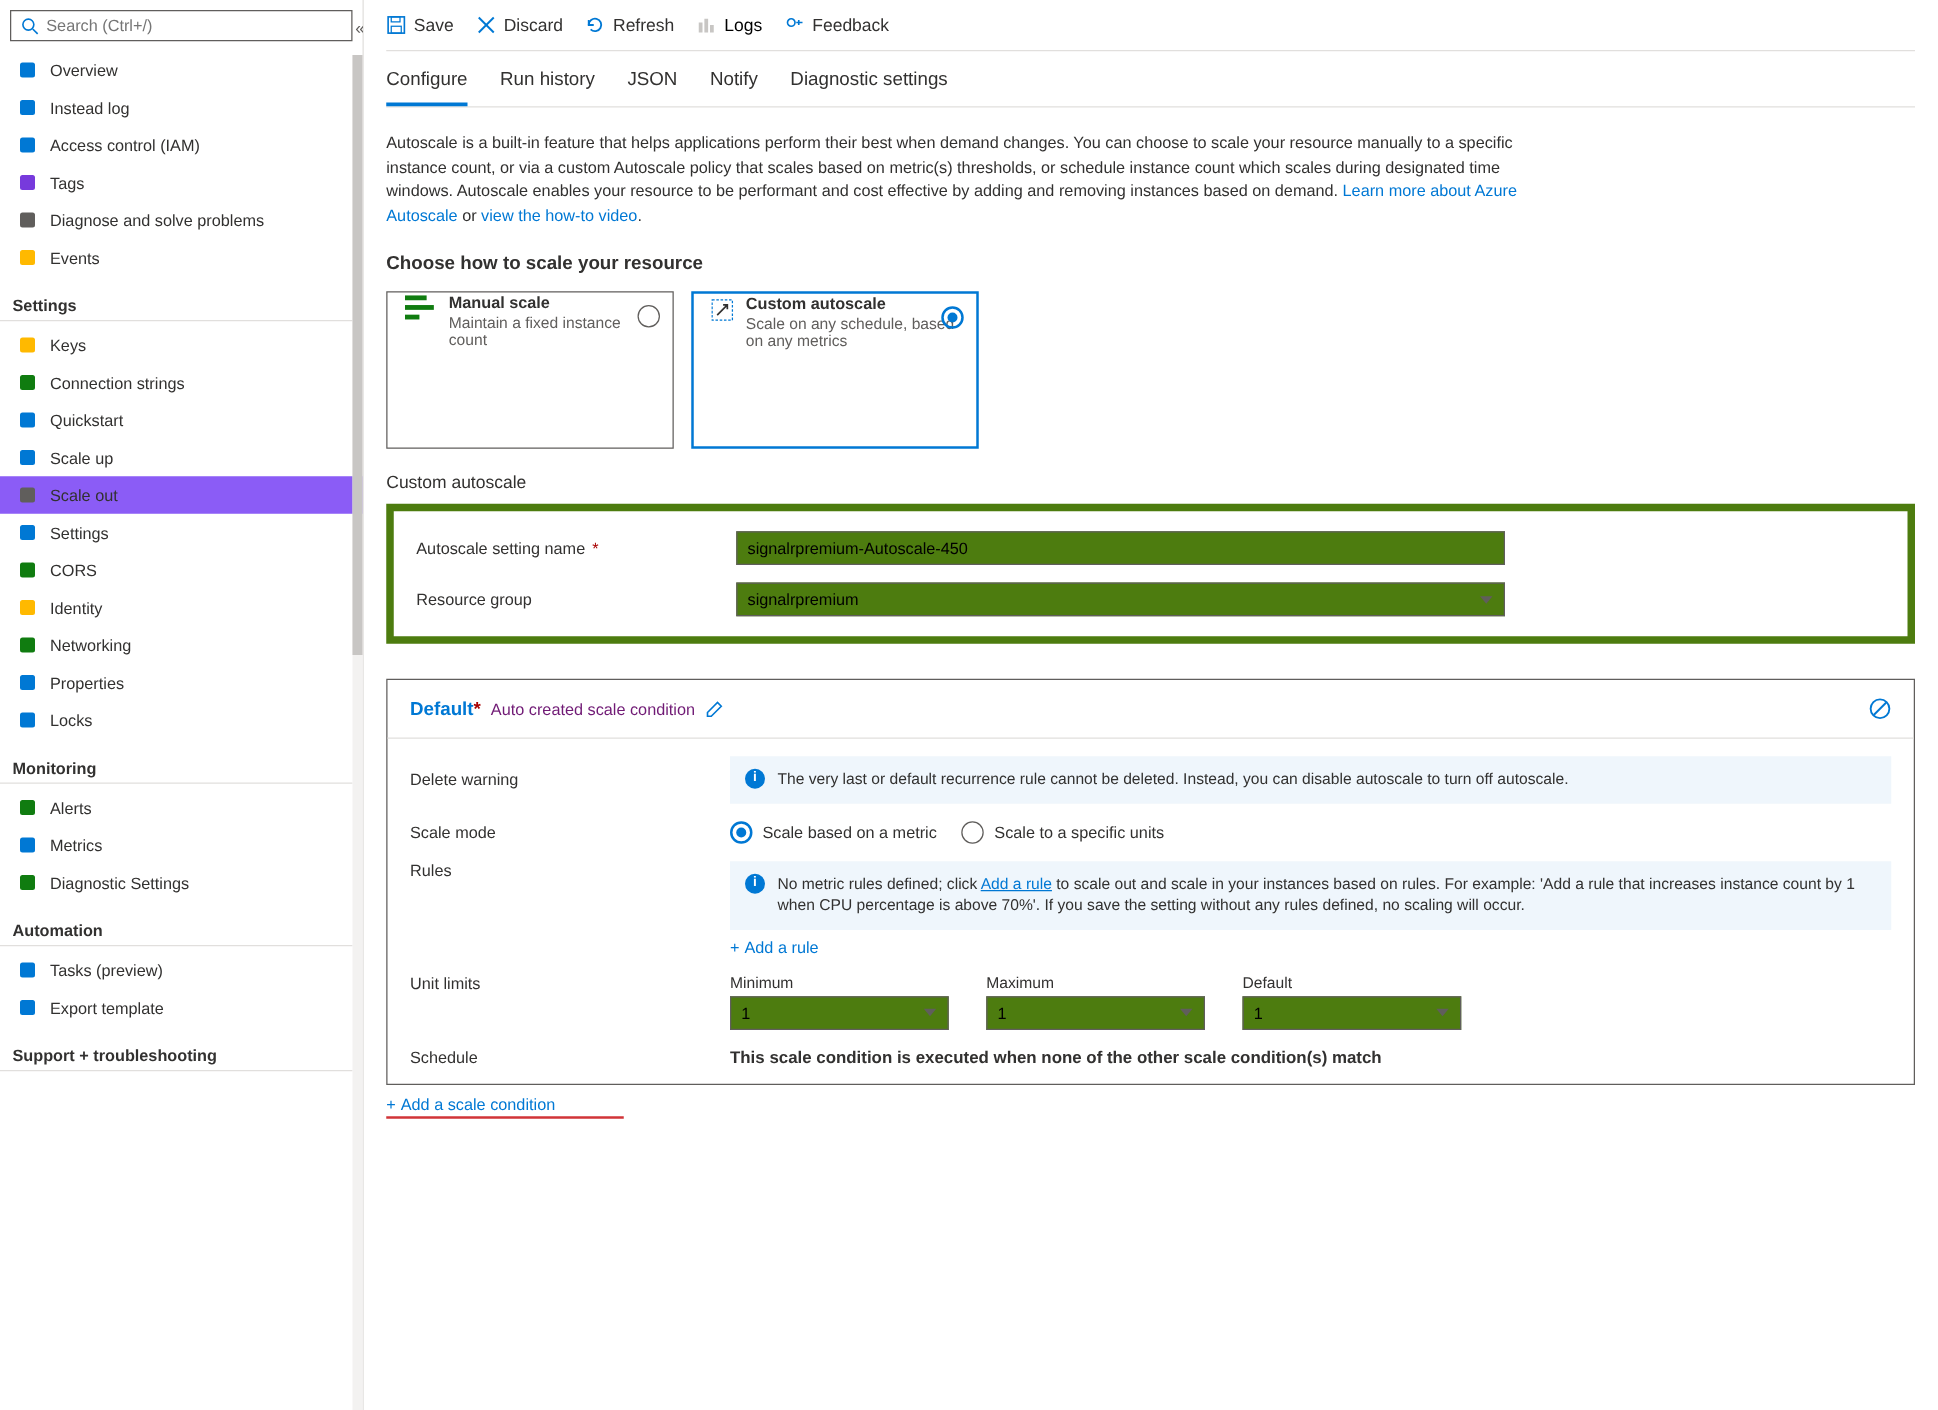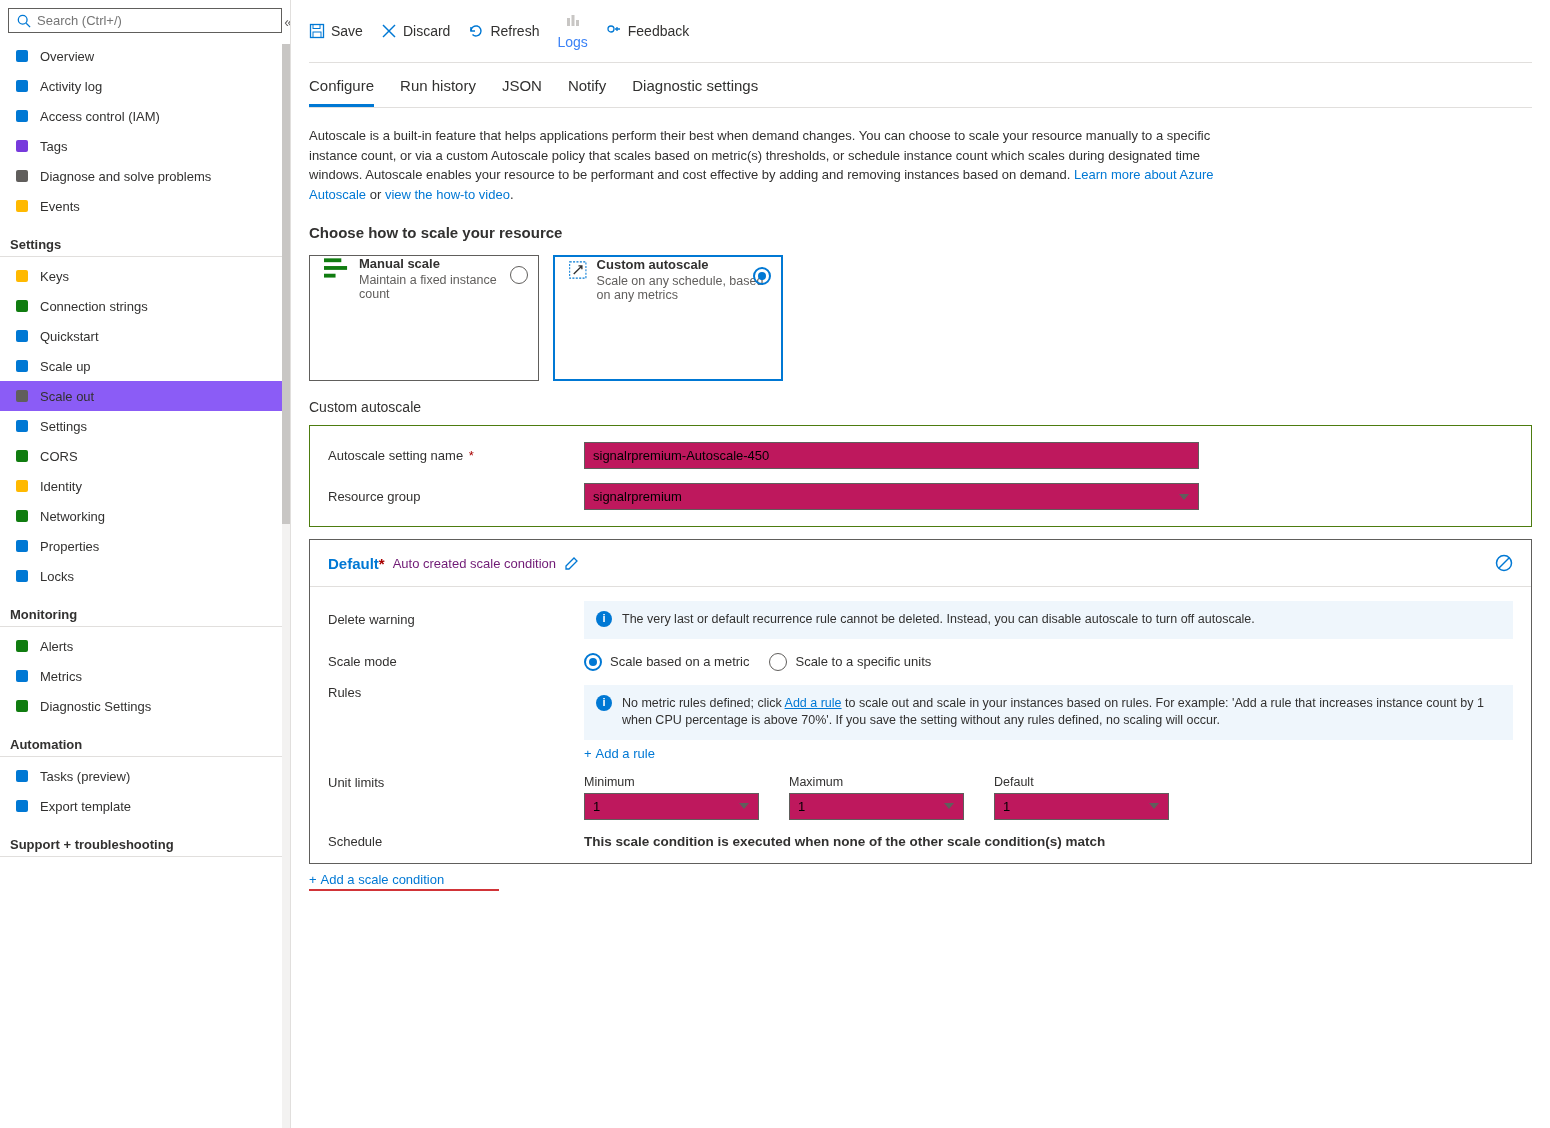--- a/index.html
+++ b/index.html
@@ -14,46 +14,46 @@
 .nav-item.active { background: #8b5cf6; }
 .nav-item .ic { width: 16px; height: 16px; display: inline-flex; align-items: center; justify-content: center; font-size: 14px; }
 .nav-section-title { padding: 10px 10px 4px 10px; font-weight: 600; color: #323130; border-bottom: 1px solid #e1dfdd; margin: 6px 8px 4px 0; }
 .sidebar-scrolltrack { position: absolute; right: 0; top: 44px; bottom: 0; width: 8px; background: #f3f2f1; }
 .sidebar-scrollthumb { width: 8px; background: #c8c6c4; height: 480px; }
 
 
 .main { flex: 1; padding: 0 18px 18px 18px; overflow-y: auto; }
 .toolbar { display: flex; gap: 18px; padding: 12px 0; border-bottom: 1px solid #e1dfdd; }
 .tb-btn { display: inline-flex; align-items: center; gap: 6px; color: #323130; cursor: pointer; font-size: 14px; }
-.tb-btn.disabled { color: #3b82f6; cursor: default; flex-direction: column; }
+.tb-btn.disabled { color: #000000; cursor: default; }
 .tabs { display: flex; gap: 26px; padding-top: 14px; border-bottom: 1px solid #e1dfdd; }
 .tab { padding: 0 0 10px 0; cursor: pointer; font-size: 15px; color: #323130; }
 .tab.active { border-bottom: 3px solid #0078d4; font-weight: 400; }
 .intro { padding: 18px 0 10px 0; max-width: 920px; color: #323130; line-height: 1.5; }
 .intro a { color: #0078d4; text-decoration: none; }
 .section-title { font-weight: 600; margin: 10px 0 14px 0; font-size: 15px; }
 
 .scale-cards { display: flex; gap: 14px; margin-bottom: 18px; }
 .scale-card { border: 1px solid #605e5c; width: 230px; height: 126px; padding: 0 14px; position: relative; cursor: pointer; }
 .scale-card.selected { border: 2px solid #0078d4; }
 .scale-card .radio { position: absolute; top: 10px; right: 10px; width: 18px; height: 18px; border: 1px solid #605e5c; border-radius: 50%; }
 .scale-card.selected .radio { border: 2px solid #0078d4; }
 .scale-card.selected .radio::after { content: ""; position: absolute; top: 3px; left: 3px; width: 8px; height: 8px; background: #0078d4; border-radius: 50%; }
 .scale-card .card-head { display: flex; gap: 10px; align-items: flex-start; }
 .scale-card .card-title { font-weight: 600; }
 .scale-card .card-sub { font-size: 12.5px; color: #605e5c; margin-top: 2px; }
 
 .subhead { margin: 6px 0 10px 0; font-size: 14px; }
 
-.panel { border: 1px solid #4d7c0f; padding: 16px 18px; margin-bottom: 12px; }
+.panel { border: 6px solid #4d7c0f; padding: 16px 18px; margin-bottom: 28px; }
 .row { display: flex; align-items: center; margin-bottom: 14px; }
 .row .label { width: 256px; color: #323130; }
 .row .req { color: #a80000; margin-left: 2px; }
 .row .field { flex: 1; }
-.text-input, .select-input { width: 615px; max-width: 100%; padding: 5px 8px; border: 1px solid #605e5c; font-size: 13px; background: #be185d; }
+.text-input, .select-input { width: 615px; max-width: 100%; padding: 5px 8px; border: 1px solid #605e5c; font-size: 13px; background: #4d7c0f; }
 .select-input { appearance: none; position: relative; }
 .select-wrap { position: relative; display: inline-block; }
 .select-wrap::after { content: ""; position: absolute; right: 10px; top: 50%; transform: translateY(-50%); border-left: 5px solid transparent; border-right: 5px solid transparent; border-top: 6px solid #605e5c; }
 
 .cond-panel { border: 1px solid #605e5c; }
 .cond-header { padding: 14px 18px; display: flex; align-items: center; gap: 8px; border-bottom: 1px solid #e1dfdd; }
 .cond-header .default-label { color: #0078d4; font-weight: 600; font-size: 15px; }
 .cond-header .default-label .req { color: #a80000; }
 .cond-header .cond-title { color: #701a75; }
 .cond-header .spacer { flex: 1; }
@@ -103,21 +103,21 @@
           </svg>
         </span>
         <span>Overview</span>
       </div>
       <div class="nav-item">
         <span class="ic">
           <svg width="16" height="16" viewBox="0 0 16 16">
             <rect x="2" y="2" width="12" height="12" rx="2" fill="#0078d4"></rect>
           </svg>
         </span>
-        <span>Activity log</span>
+        <span>Instead log</span>
       </div>
       <div class="nav-item">
         <span class="ic">
           <svg width="16" height="16" viewBox="0 0 16 16">
             <rect x="2" y="2" width="12" height="12" rx="2" fill="#0078d4"></rect>
           </svg>
         </span>
         <span>Access control (IAM)</span>
       </div>
       <div class="nav-item">

